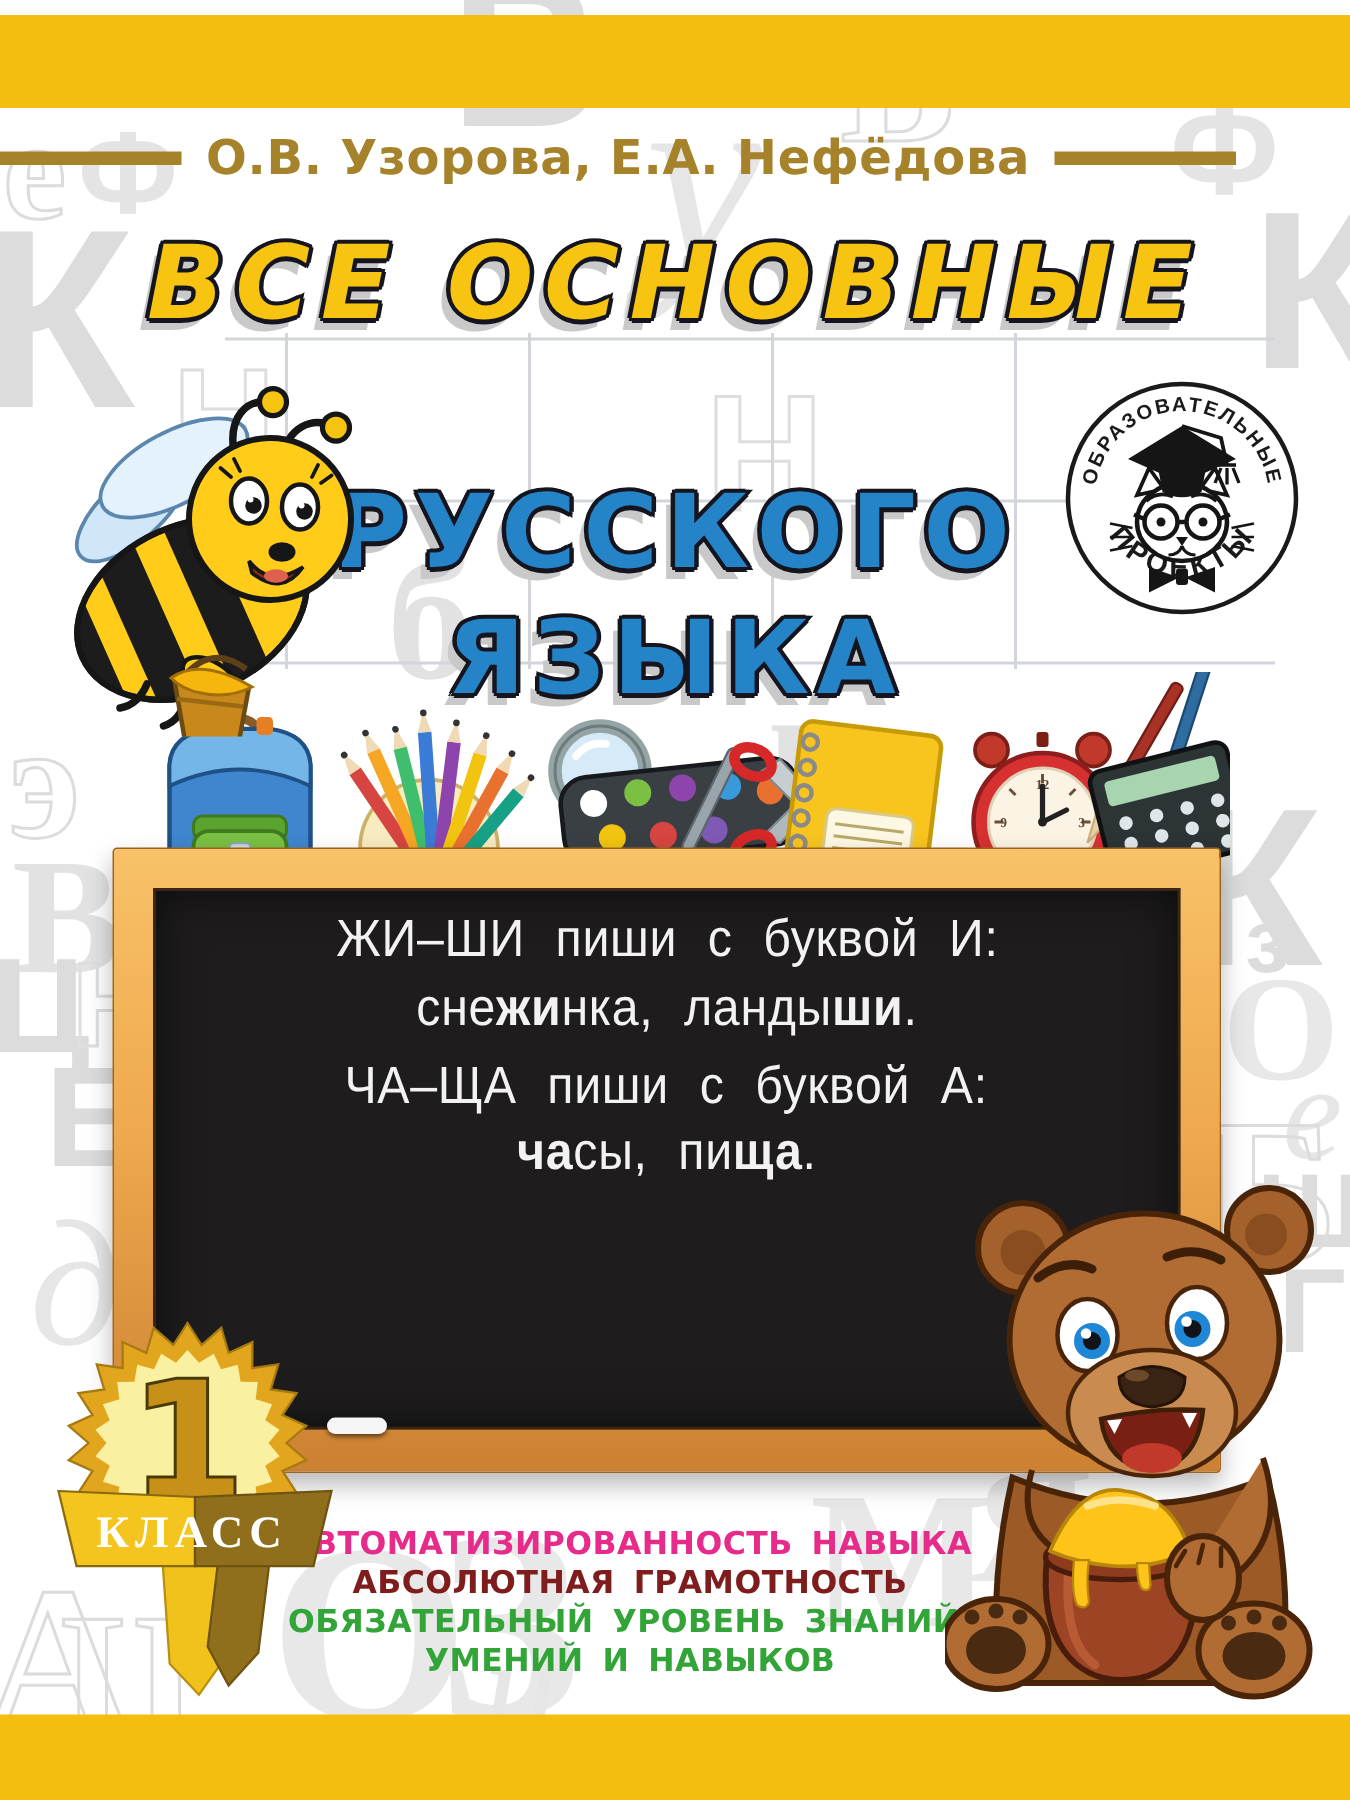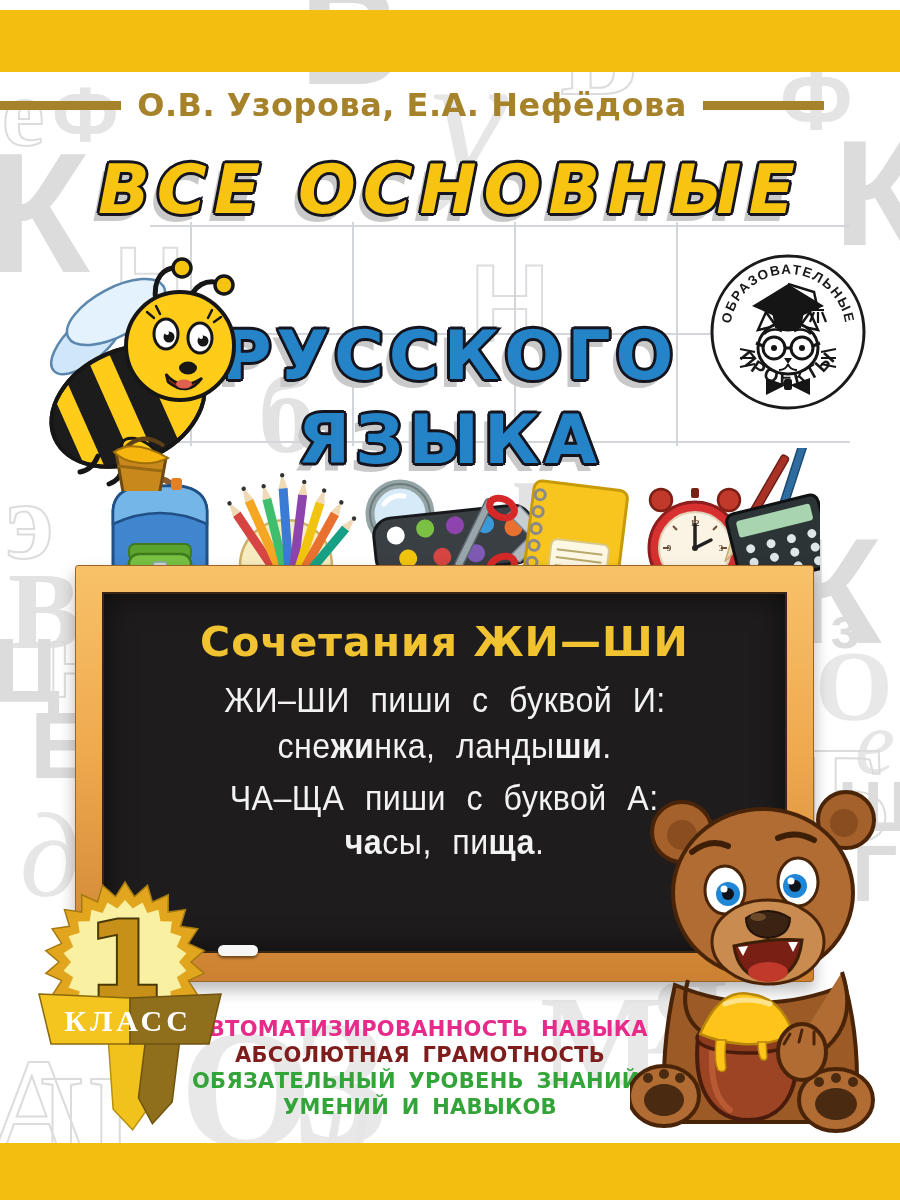--- a/index.html
+++ b/index.html
@@ -359,21 +359,20 @@
           <circle cx="38" cy="66" r="4.5"></circle>
           <circle cx="59" cy="66" r="4.5"></circle>
           <circle cx="80" cy="66" r="4.5"></circle>
       </g>
     </g>
   </svg>
 
   <div class="board">
     <div class="board-surface"></div>
     <div class="board-text">
-      <div class="board-h bh1">Сочетания ЖИ—ШИ</div>
       <div class="board-line bl1">ЖИ–ШИ пиши с буквой И:</div>
       <div class="board-ex bx1" id="ex1"><span class="seg">сне</span><span class="seg b">жи</span><span class="seg">нка, ланды</span><span class="seg b">ши</span><span class="seg">.</span></div>
       <div class="board-line bl2">ЧА–ЩА пиши с буквой А:</div>
       <div class="board-ex bx2" id="ex2"><span class="seg b">ча</span><span class="seg">сы, пи</span><span class="seg b">ща</span><span class="seg">.</span></div>
     </div>
     <div class="chalk"></div>
   </div>
 
   <svg class="rosette" width="210" height="270" viewBox="0 0 210 270">
     <polygon points="86,160 122,160 122,230 104,252 86,230" fill="#F2C21C" stroke="#b8900e" stroke-width="1.5" transform="rotate(-4 104 200)"></polygon>

